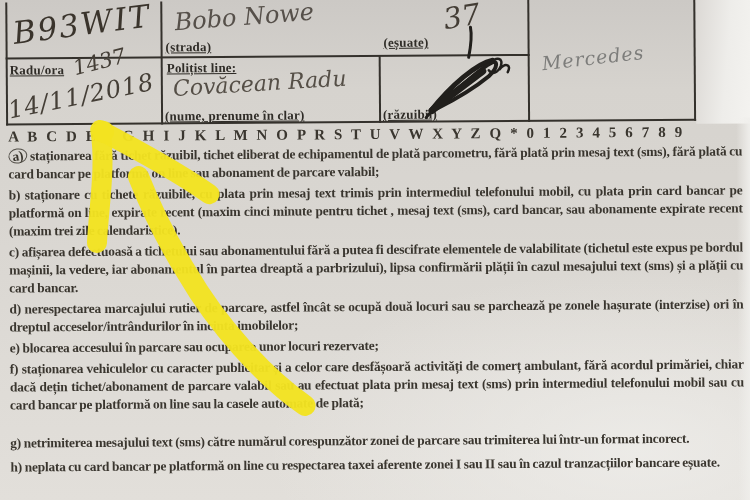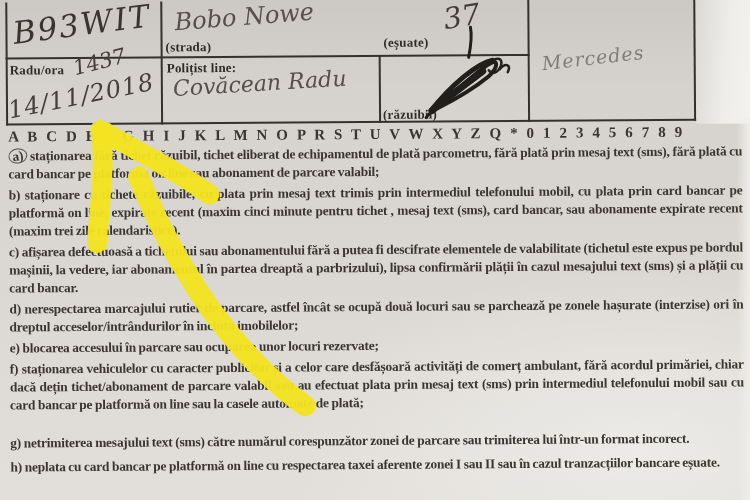--- a/index.html
+++ b/index.html
@@ -14,21 +14,21 @@
   
   .edge-topright{position:absolute;left:697px;top:-4px;width:56px;height:130px;
     background:linear-gradient(95deg,#dbd8d4 0%, #eeedea 55%, #f4f3f0 100%);}
   .edge-right{position:absolute;left:737px;top:120px;width:16px;height:384px;
     background:linear-gradient(90deg, rgba(238,237,234,0) 0%, rgba(240,239,236,.9) 80%);}
   
   .vline,.hline{position:absolute;background:#34312c;}
   .vline{width:2px;}
   .hline{height:2px;}
   
-  .plabel{position:absolute;font-weight:bold;font-size:13px;color:#2f2c27;letter-spacing:.2px;white-space:nowrap;}
+  .plabel{position:absolute;font-weight:bold;font-size:13px;color:#2f2c27;letter-spacing:.2px;white-space:nowrap;text-decoration:underline;}
   
   .hand{position:absolute;font-family:"DejaVu Serif", serif;font-style:italic;color:#494138;white-space:nowrap;}
   .hw-plate{left:14px;top:4px;font-size:31px;transform:rotate(-7deg);letter-spacing:2px;color:#3a342c;}
   .hw-street{left:176px;top:2px;font-size:24px;transform:rotate(-4deg);color:#56504a;}
   .hw-number{left:445px;top:0px;font-size:29px;transform:rotate(-9deg);color:#433d35;}
   .hw-time{left:74px;top:48px;font-size:21px;transform:rotate(-14deg);color:#443e36;}
   .hw-date{left:8px;top:80px;font-size:24px;transform:rotate(-11deg);color:#443e36;letter-spacing:1px;}
   .hw-officer{left:174px;top:70px;font-size:22px;transform:rotate(-3deg);color:#554f47;}
   .hw-vehicle{left:543px;top:48px;font-size:19px;transform:rotate(-6deg);letter-spacing:1px;}
   
@@ -69,20 +69,21 @@
     <div class="plabel" style="left:167px;top:38px">(strada)</div>
     <div class="plabel" style="left:385px;top:35px">(eșuate)</div>
     <div class="hand hw-number">37</div>
 
     <div class="plabel" style="left:11px;top:60px">Radu/ora</div>
     <div class="hand hw-time">1437</div>
     <div class="hand hw-date">14/11/2018</div>
 
     <div class="plabel" style="left:168px;top:59px">Polițist line:</div>
     <div class="hand hw-officer">Covăcean Radu</div>
+    <div class="plabel" style="left:166px;top:107px">(nume, prenume în clar)</div>
 
     <div class="plabel" style="left:384px;top:107px">(răzuibil)</div>
     <div class="hand hw-vehicle" style="color:#7d7d7b">Mercedes</div>
 
     <svg width="750" height="500" viewBox="0 0 750 500">
       <path class="sig-stroke" stroke-width="5" d="M432 111 C452 86 478 64 494 61"></path>
       <path class="sig-stroke" stroke-width="4" d="M436 110 C456 92 480 70 492 64 C499 60 500 68 490 77 C474 90 452 102 438 109"></path>
       <path class="sig-stroke" stroke-width="7" d="M433 111 C446 100 468 84 484 72"></path>
       <path class="sig-stroke" stroke-width="2.5" d="M492 64 C498 57 505 59 502 67 C499 74 493 76 490 71 M501 70 C507 63 513 66 509 73"></path>
       <path class="sig-stroke" stroke-width="3" d="M433 111 L427 118 M470 58 C472 48 474 38 472 28"></path>

